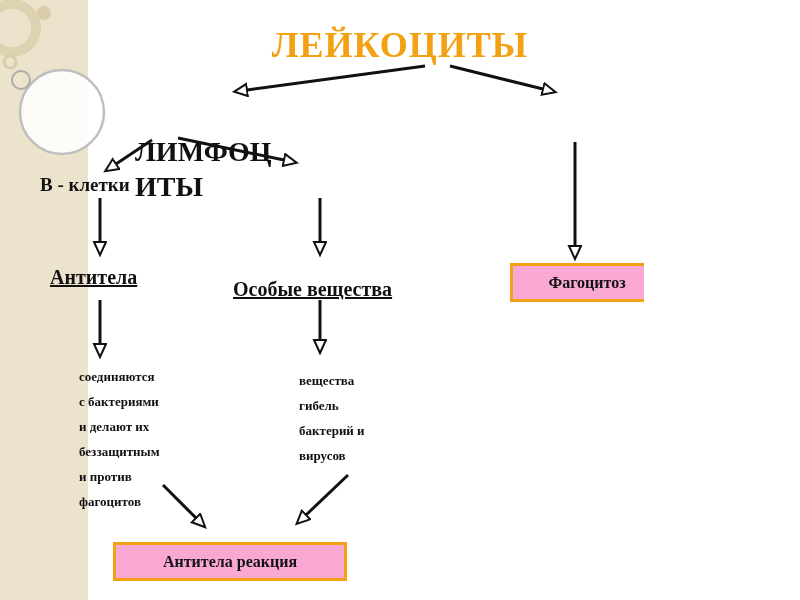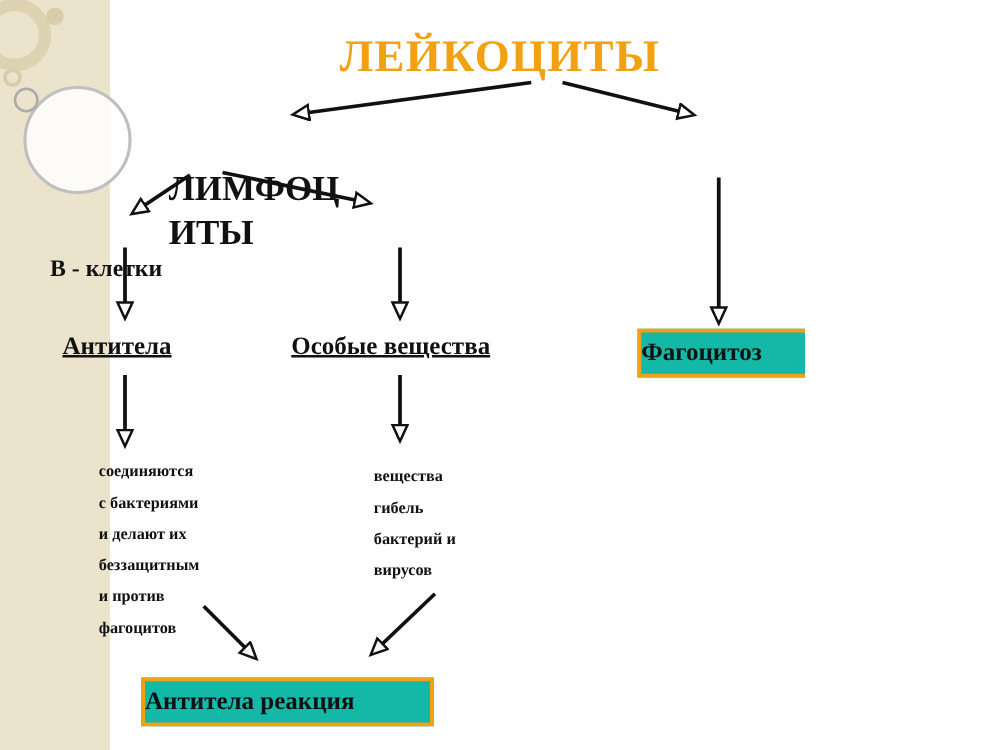--- a/index.html
+++ b/index.html
@@ -24,39 +24,39 @@
     font-size: 36px; letter-spacing: 1px;
     color: var(--accent);
   }
   .node { position: absolute; white-space: nowrap; }
   .lymph {
     left: 135px; top: 102px; width: 146px;
     font-size: 28px; line-height: 1.25;
     white-space: normal; word-break: break-all; margin-top: 32px;
   }
   .phago { left: 508px; top: 106px; font-size: 22px; }
-  .bcells { left: 40px;  top: 174px; font-size: 19px; margin-top: 31px; }
+  .bcells { left: 40px;  top: 174px; font-size: 19px; }
   .tcells { left: 266px; top: 174px; font-size: 19px; }
   .under { text-decoration: underline; font-size: 20px; }
   .antib  { left: 50px;  top: 266px; text-decoration: underline; }
-  .subst  { left: 233px; top: 266px; }
+  .subst  { left: 233px; top: 278px; }
   .desc {
     position: absolute;
     font-size: 13px; line-height: 25px;
     white-space: pre-line;
     margin-left: 44px;
   }
   .desc1 { left: 35px;  top: 364px; }
   .desc2 { left: 255px; top: 368px; }
   .obox {
     position: absolute;
     border: 3px solid var(--accent);
-    background: #14b8a6;
-    display: flex; align-items: center; justify-content: flex-start;
-    font-size: 20px; white-space: nowrap;
+    background: #f9a8d4;
+    display: flex; align-items: center; justify-content: center;
+    font-size: 16px; white-space: nowrap;
   }
   .phagocytosis-box { left: 510px; top: 263px; width: 148px; height: 33px; }
   .immune-box       { left: 113px; top: 542px; width: 228px; height: 33px; }
   svg.arrows { position: absolute; left: 0; top: 0; pointer-events: none; }
 </style>
 </head>
 <body>
 
 <div id="slide">
 

